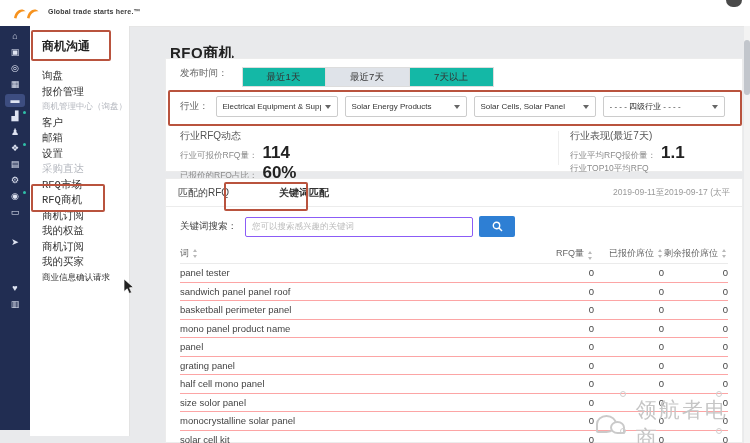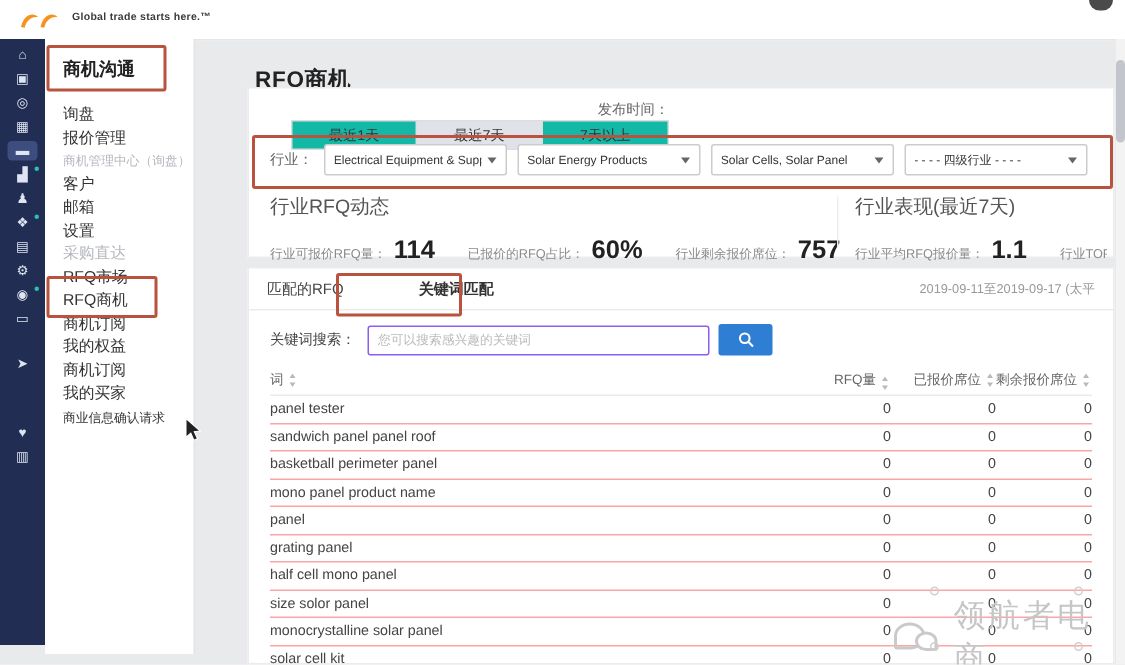--- a/index.html
+++ b/index.html
@@ -13,44 +13,44 @@
   
   .iconbar{position:absolute;left:0;top:26px;width:30px;height:404px;background:#212d52;
            display:flex;flex-direction:column;align-items:center;padding-top:4px;box-sizing:border-box;}
   .ico{height:13px;margin-bottom:3px;font-size:9px;line-height:13px;width:20px;text-align:center;
        color:#dfe4f2;position:relative;cursor:default;}
   .ico.sel{background:#3d4d80;border-radius:3px;}
   .ico .tdot{position:absolute;width:3px;height:3px;background:#2fbfa9;border-radius:50%;top:1px;right:-1px;}
   .gap1{margin-top:14px;} .gap2{margin-top:30px;}
   
   .sidemenu{position:absolute;left:30px;top:26px;width:100px;height:410px;background:#fff;
-            border-right:1px solid #e3e3e3;box-sizing:border-box;}
+            border-right:1px solid #e3e3e3;box-sizing:border-box;font-family:Liberation Mono, monospace;}
   .menu-head{margin:12px 0 14px 12px;font-size:12px;font-weight:bold;color:#222;}
   .mi{margin-left:12px;font-size:10.5px;color:#333;height:15.5px;line-height:15.5px;white-space:nowrap;overflow:hidden;cursor:pointer;}
   .mi.sm{font-size:8.5px;}
   .mi.muted{color:#b5b8bf;}
   
   .page-title{position:absolute;left:170px;top:34px;font-size:15px;font-weight:bold;color:#222;letter-spacing:.5px;}
   .card{position:absolute;background:#fff;border:1px solid #ececec;box-sizing:border-box;}
   .filter-card{left:165px;top:58px;width:578px;height:114px;}
-  .row1{position:absolute;left:14px;top:8px;display:flex;align-items:flex-end;flex-direction:column;}
+  .row1{position:absolute;left:14px;top:8px;display:flex;align-items:flex-start;}
   .lbl{font-size:9.5px;color:#666;white-space:nowrap;}
   .seg{display:flex;margin-left:14px;}
   .seg .tbtn{width:84px;height:20px;font-size:9.5px;color:#333;background:#14b8a6;border:1px solid #ddd;border-left-width:0;
              display:flex;align-items:center;justify-content:center;cursor:pointer;font-family:inherit;}
   .seg .tbtn:first-child{border-left-width:1px;}
   .seg .tbtn.on{background:#dfe3e9;}
   .row2{position:absolute;left:14px;top:37px;display:flex;align-items:center;}
   .sel-box{width:122px;height:21px;border:1px solid #ccc;border-radius:2px;background:#fff;display:flex;
            align-items:center;justify-content:space-between;padding:0 6px;margin-left:7px;cursor:pointer;box-sizing:border-box;}
   .sel-box .val{font-size:8px;color:#333;white-space:nowrap;overflow:hidden;}
   .caret{width:0;height:0;border-left:3px solid transparent;border-right:3px solid transparent;border-top:4px solid #666;flex:none;margin-left:4px;}
   .stats-left{position:absolute;left:14px;top:70px;width:372px;}
-  .stitle{font-size:13px;color:#555;}
-  .sline{margin-top:10px;display:flex;align-items:baseline;}
+  .stitle{font-size:10px;color:#555;}
+  .sline{display:flex;align-items:baseline;flex-direction:column;}
   .stat{display:flex;align-items:baseline;margin-right:22px;white-space:nowrap;}
   .stat .sl{font-size:8.5px;color:#8a8a8a;}
   .stat .sv{font-size:17px;font-weight:bold;color:#222;margin-left:5px;}
   .vline{position:absolute;left:392px;top:72px;height:34px;border-left:1px solid #eee;}
   .stats-right{position:absolute;left:404px;top:70px;width:168px;overflow:hidden;}
   .stats-right .sline{flex-wrap:nowrap;}
   
   .table-card{left:165px;top:178px;width:578px;height:265px;}
   .tabs{height:27px;border-bottom:1px solid #ececec;display:flex;align-items:center;padding:0 12px;}
   .tab{font-size:10px;color:#444;margin-right:14px;cursor:pointer;white-space:nowrap;}

